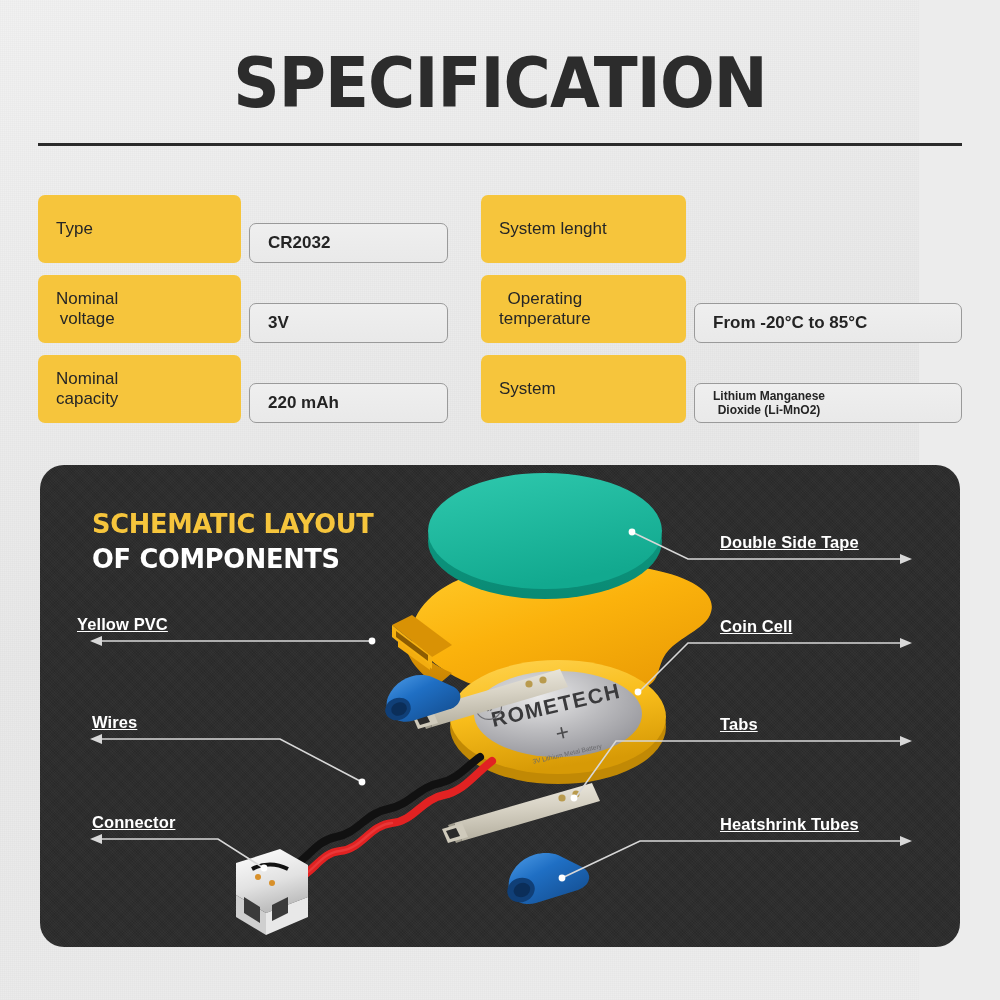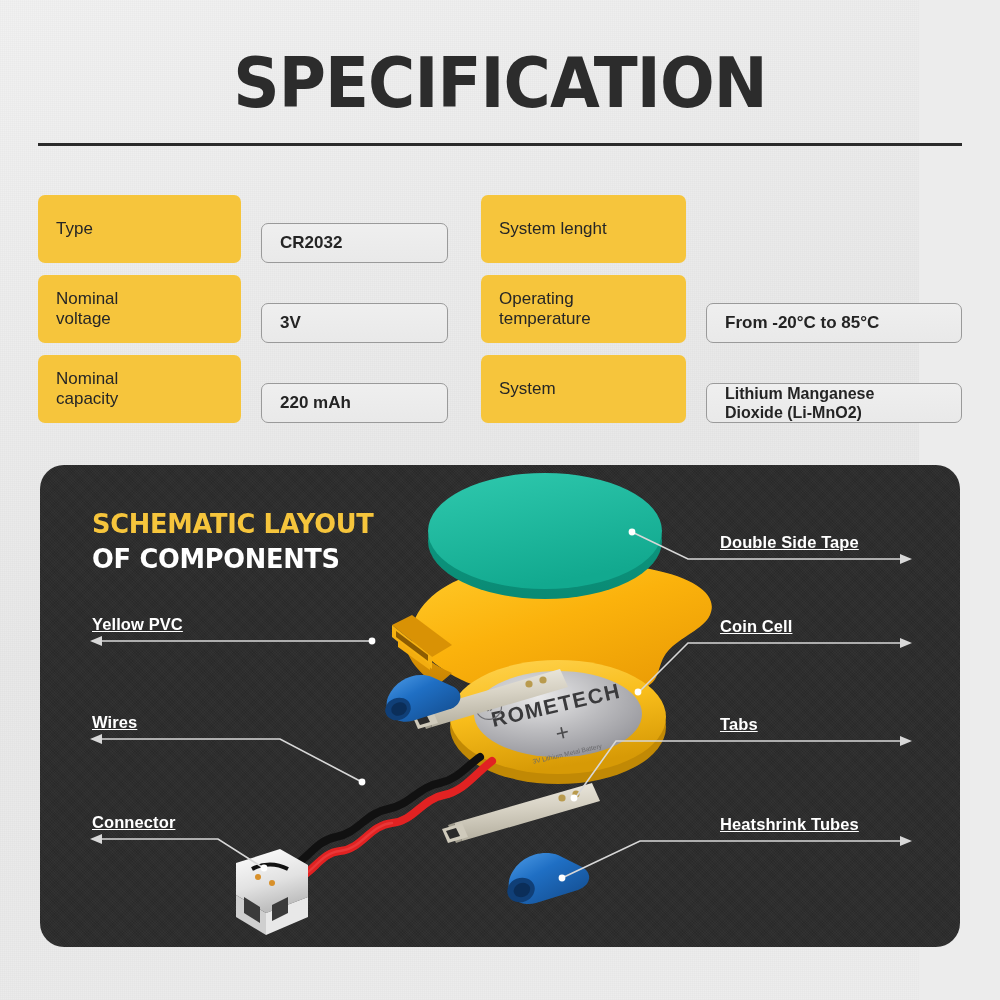--- a/index.html
+++ b/index.html
@@ -37,21 +37,21 @@
     width: 924px; height: 3px;
     background: #2b2b2b;
   }
   .spec-col {
     position: absolute;
     display: flex; flex-direction: column; gap: 12px;
   }
   #col-left  { top: 195px; left: 38px;  width: 410px; }
   #col-right { top: 195px; left: 481px; width: 481px; }
 
-  .spec-row { display: flex; gap: 20px; height: 68px; }
+  .spec-row { display: flex; gap: 8px; height: 68px; text-align: center; }
 
   .spec-label {
     background: #f6c53c;
     border-radius: 7px;
     display: flex; align-items: center;
     padding: 0 18px;
     font-size: 17px;
     color: #262626;
     line-height: 1.15;
     flex: 0 0 auto;
@@ -145,21 +145,21 @@
     </div>
 
     <div class="spec-row">
       <div class="spec-label" style="white-space:pre-line">Operating
 temperature</div>
       <div class="spec-value" style="white-space:pre-line">From -20°C to 85°C</div>
     </div>
 
     <div class="spec-row">
       <div class="spec-label" style="white-space:pre-line">System</div>
-      <div class="spec-value" style="white-space:pre-line; font-size:16px">Lithium Manganese
+      <div class="spec-value" style="white-space:pre-line; font-size:12px">Lithium Manganese
 Dioxide (Li-MnO2)</div>
     </div>
   </div>
 
   <div id="panel">
 
     <div id="panel-heading">
       <span class="l1">SCHEMATIC LAYOUT</span>
       <span class="l2">OF COMPONENTS</span>
     </div>
@@ -334,21 +334,21 @@
         <path d="M536 332 L 576 276 L 866 276"></path>
         <polygon points="872,276 860,271 860,281" fill="#d8d8d8" stroke="none"></polygon>
         <circle cx="534" cy="333" r="3.4" fill="#ffffff" stroke="none"></circle>
 
         <path d="M524 412 L 600 376 L 866 376"></path>
         <polygon points="872,376 860,371 860,381" fill="#d8d8d8" stroke="none"></polygon>
         <circle cx="522" cy="413" r="3.4" fill="#ffffff" stroke="none"></circle>
       </g>
     </svg>
 
-    <div class="callout" style="left:52px; top:150px">Yellow PVC</div>
+    <div class="callout" style="left:37px; top:150px">Yellow PVC</div>
     <div class="callout" style="left:52px; top:248px">Wires</div>
     <div class="callout" style="left:52px; top:348px">Connector</div>
 
     <div class="callout" style="left:680px; top:68px">Double Side Tape</div>
     <div class="callout" style="left:680px; top:152px">Coin Cell</div>
     <div class="callout" style="left:680px; top:250px">Tabs</div>
     <div class="callout" style="left:680px; top:350px">Heatshrink Tubes</div>
 
   </div>
 </div>

